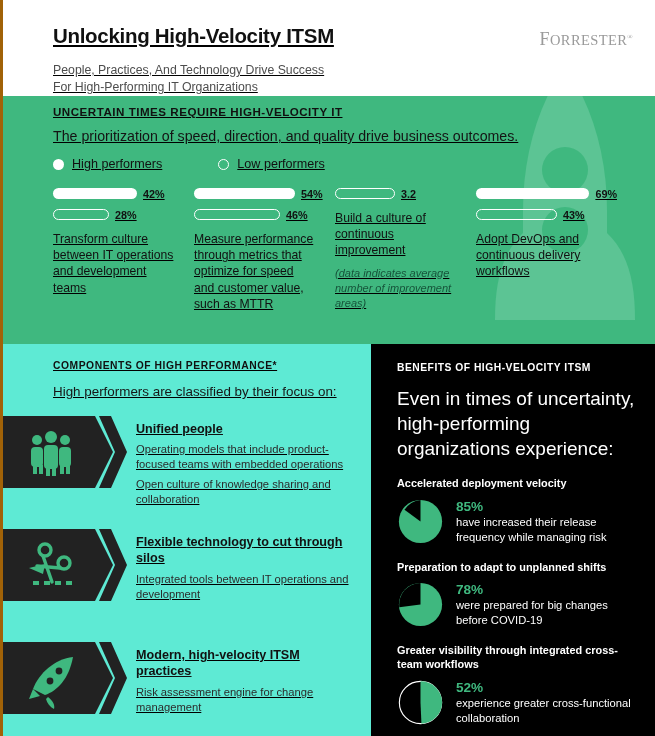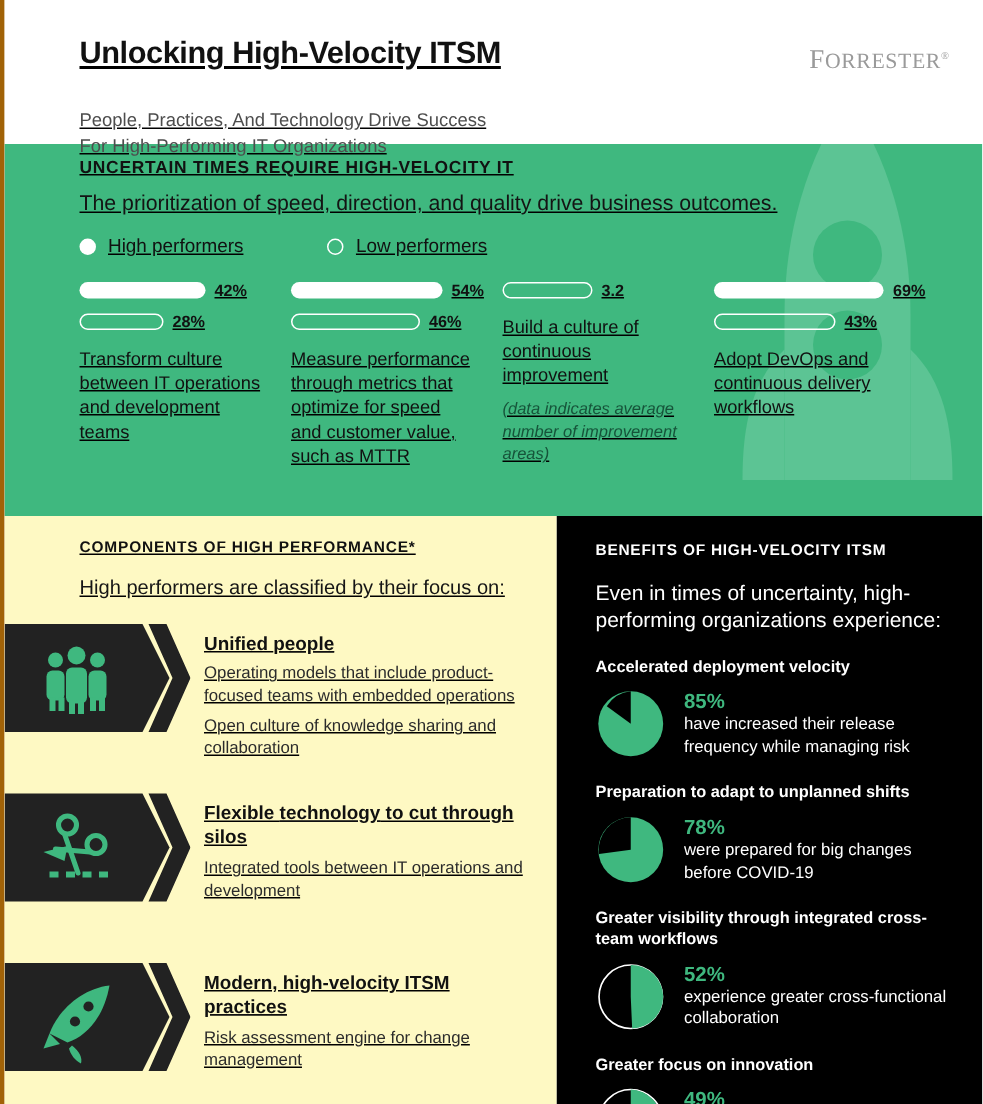--- a/index.html
+++ b/index.html
@@ -24,21 +24,21 @@
     height: 96px;
     padding: 24px 0 0 50px;
     background: #ffffff;
     z-index: 5;
   }
   .title {
     font-size: 20.5px; font-weight: bold; color: #111;
     letter-spacing: -0.3px;
   }
   .subtitle {
-    margin-top: 24px;
+    margin-top: 14px;
     font-size: 12.3px; color: #4d4d4d; line-height: 1.38;
   }
   .forrester {
     position: absolute; right: 22px; top: 29px;
     font-family: "Liberation Serif", serif;
     font-size: 14.5px; color: #9a9a9a;
     letter-spacing: 0.4px;
   }
   .forrester .cap { font-size: 18px; }
   .forrester sup { font-size: 7px; vertical-align: super; }
@@ -83,21 +83,21 @@
     margin-top: 9px; font-size: 12.2px; color: #111; line-height: 1.33;
     padding-right: 18px;
   }
   .bar-note {
     margin-top: 7px; font-size: 11px; font-style: italic;
     color: #16543a; line-height: 1.4; padding-right: 22px;
   }
 
   
   .lower { display: flex; height: 392px; }
-  .left-panel { width: 368px; background: #fef9c3; position: relative; }
+  .left-panel { width: 368px; background: #5eead4; position: relative; }
   .right-panel { width: 284px; background: #000000; padding: 18px 16px 0 26px; }
 
   .left-head { padding: 16px 26px 0 50px; }
   .sec-kicker {
     font-size: 10.3px; font-weight: bold; color: #111;
     letter-spacing: 0.55px; text-transform: uppercase;
   }
   .sec-lead { margin-top: 13px; font-size: 13.4px; color: #161616; }
 
   .component { position: relative; height: 95px; }
@@ -108,21 +108,21 @@
   .comp-text { margin-left: 133px; padding-top: 8px; padding-right: 14px; }
   .comp-title { font-size: 12.6px; font-weight: bold; color: #111; line-height: 1.3; }
   .comp-title u { text-decoration: underline; text-underline-offset: 1px; }
   .comp-bullet { margin-top: 5px; font-size: 11.2px; color: #2b2b2b; line-height: 1.33; }
 
   
   .ben-kicker {
     font-size: 10.3px; font-weight: bold; color: #ffffff;
     letter-spacing: 0.5px; text-transform: uppercase;
   }
-  .ben-lead { margin-top: 13px; font-size: 14px; color: #ffffff; line-height: 1.32; }
+  .ben-lead { margin-top: 13px; font-size: 19px; color: #ffffff; line-height: 1.32; }
   .stat { margin-top: 15px; }
   .stat-head { font-size: 10.9px; font-weight: bold; color: #ffffff; line-height: 1.32; }
   .stat-body { display: flex; margin-top: 7px; gap: 12px; align-items: flex-start; }
   .pie { width: 47px; height: 47px; flex: 0 0 47px; }
   .stat-copy { padding-top: 1px; }
   .stat-pct { font-size: 13.6px; font-weight: bold; color: #3fb87f; }
   .stat-desc { margin-top: 1px; font-size: 11.2px; color: #ffffff; line-height: 1.33; }
 </style>
 </head>
 <body>

